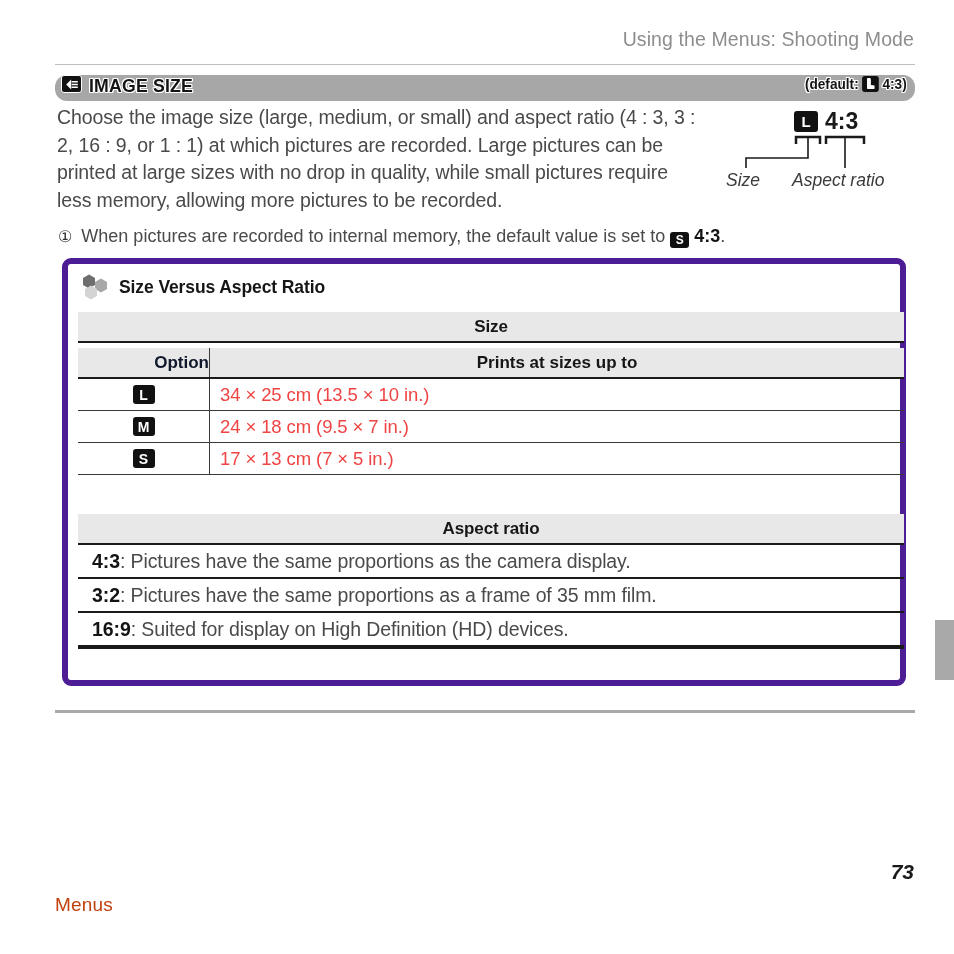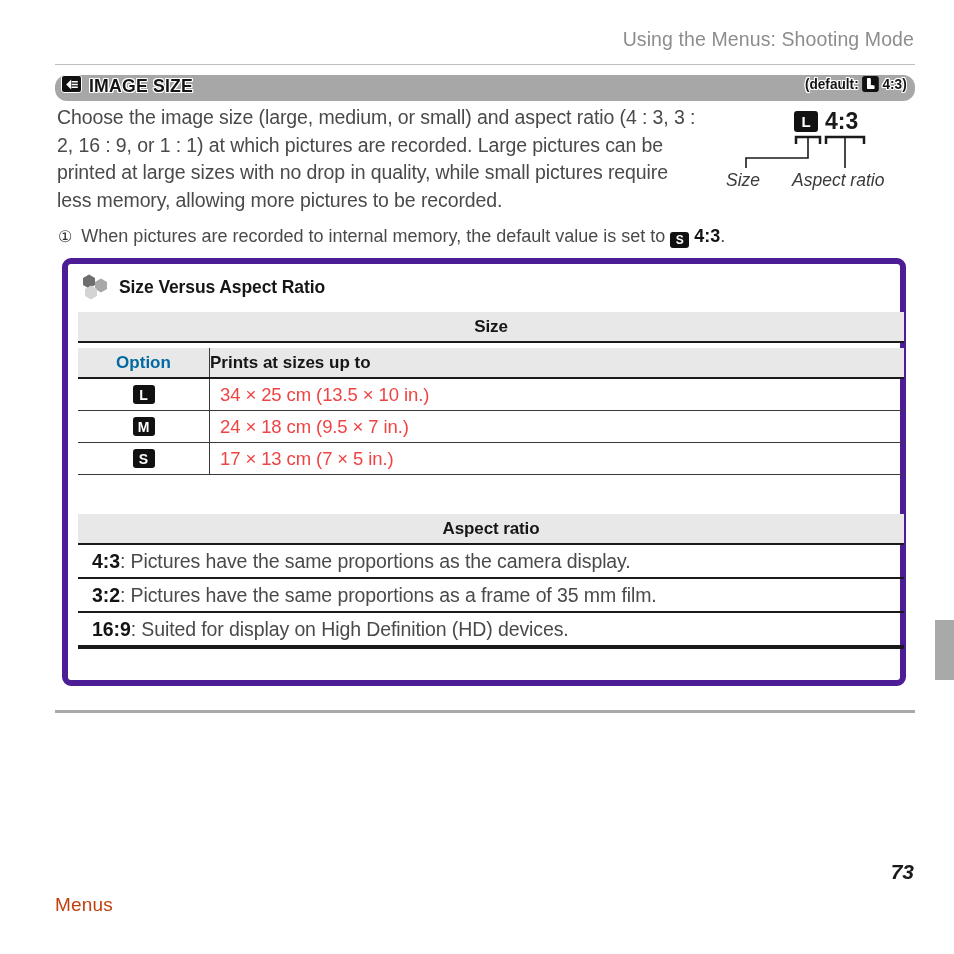--- a/index.html
+++ b/index.html
@@ -197,25 +197,25 @@
     color: #161616;
     height: 29px;
     line-height: 29px;
     letter-spacing: -0.1px;
   }
   .rule-thick { height: 2px; background: #1a1a1a; }
   .rule-thin  { height: 1px; background: #3a3a3a; }
 
   .sub-head { display: flex; background: #e8e8e8; height: 29px; }
   .sub-head .c1 {
-    width: 132px; text-align: center; font-size: 17px; font-weight: bold;
-    color: #0369a1; line-height: 29px; border-right: 1.5px solid #3a3a3a; box-sizing: border-box;
+    width: 132px; text-align: right; font-size: 17px; font-weight: bold;
+    color: #0f172a; line-height: 29px; border-right: 1.5px solid #3a3a3a; box-sizing: border-box;
   }
   .sub-head .c2 {
-    flex: 1; font-size: 17px; font-weight: bold;
+    flex: 1; text-align: center; font-size: 17px; font-weight: bold;
     color: #161616; line-height: 29px;
   }
   .data-row { display: flex; height: 31px; align-items: center; }
   .data-row .c1 {
     width: 132px; display: flex; align-items: center; justify-content: center;
     height: 100%; border-right: 1.5px solid #3a3a3a; box-sizing: border-box;
   }
   .data-row .c2 {
     flex: 1; padding-left: 10px; font-size: 18.5px; color: #ef4444; letter-spacing: -0.1px;
   }

